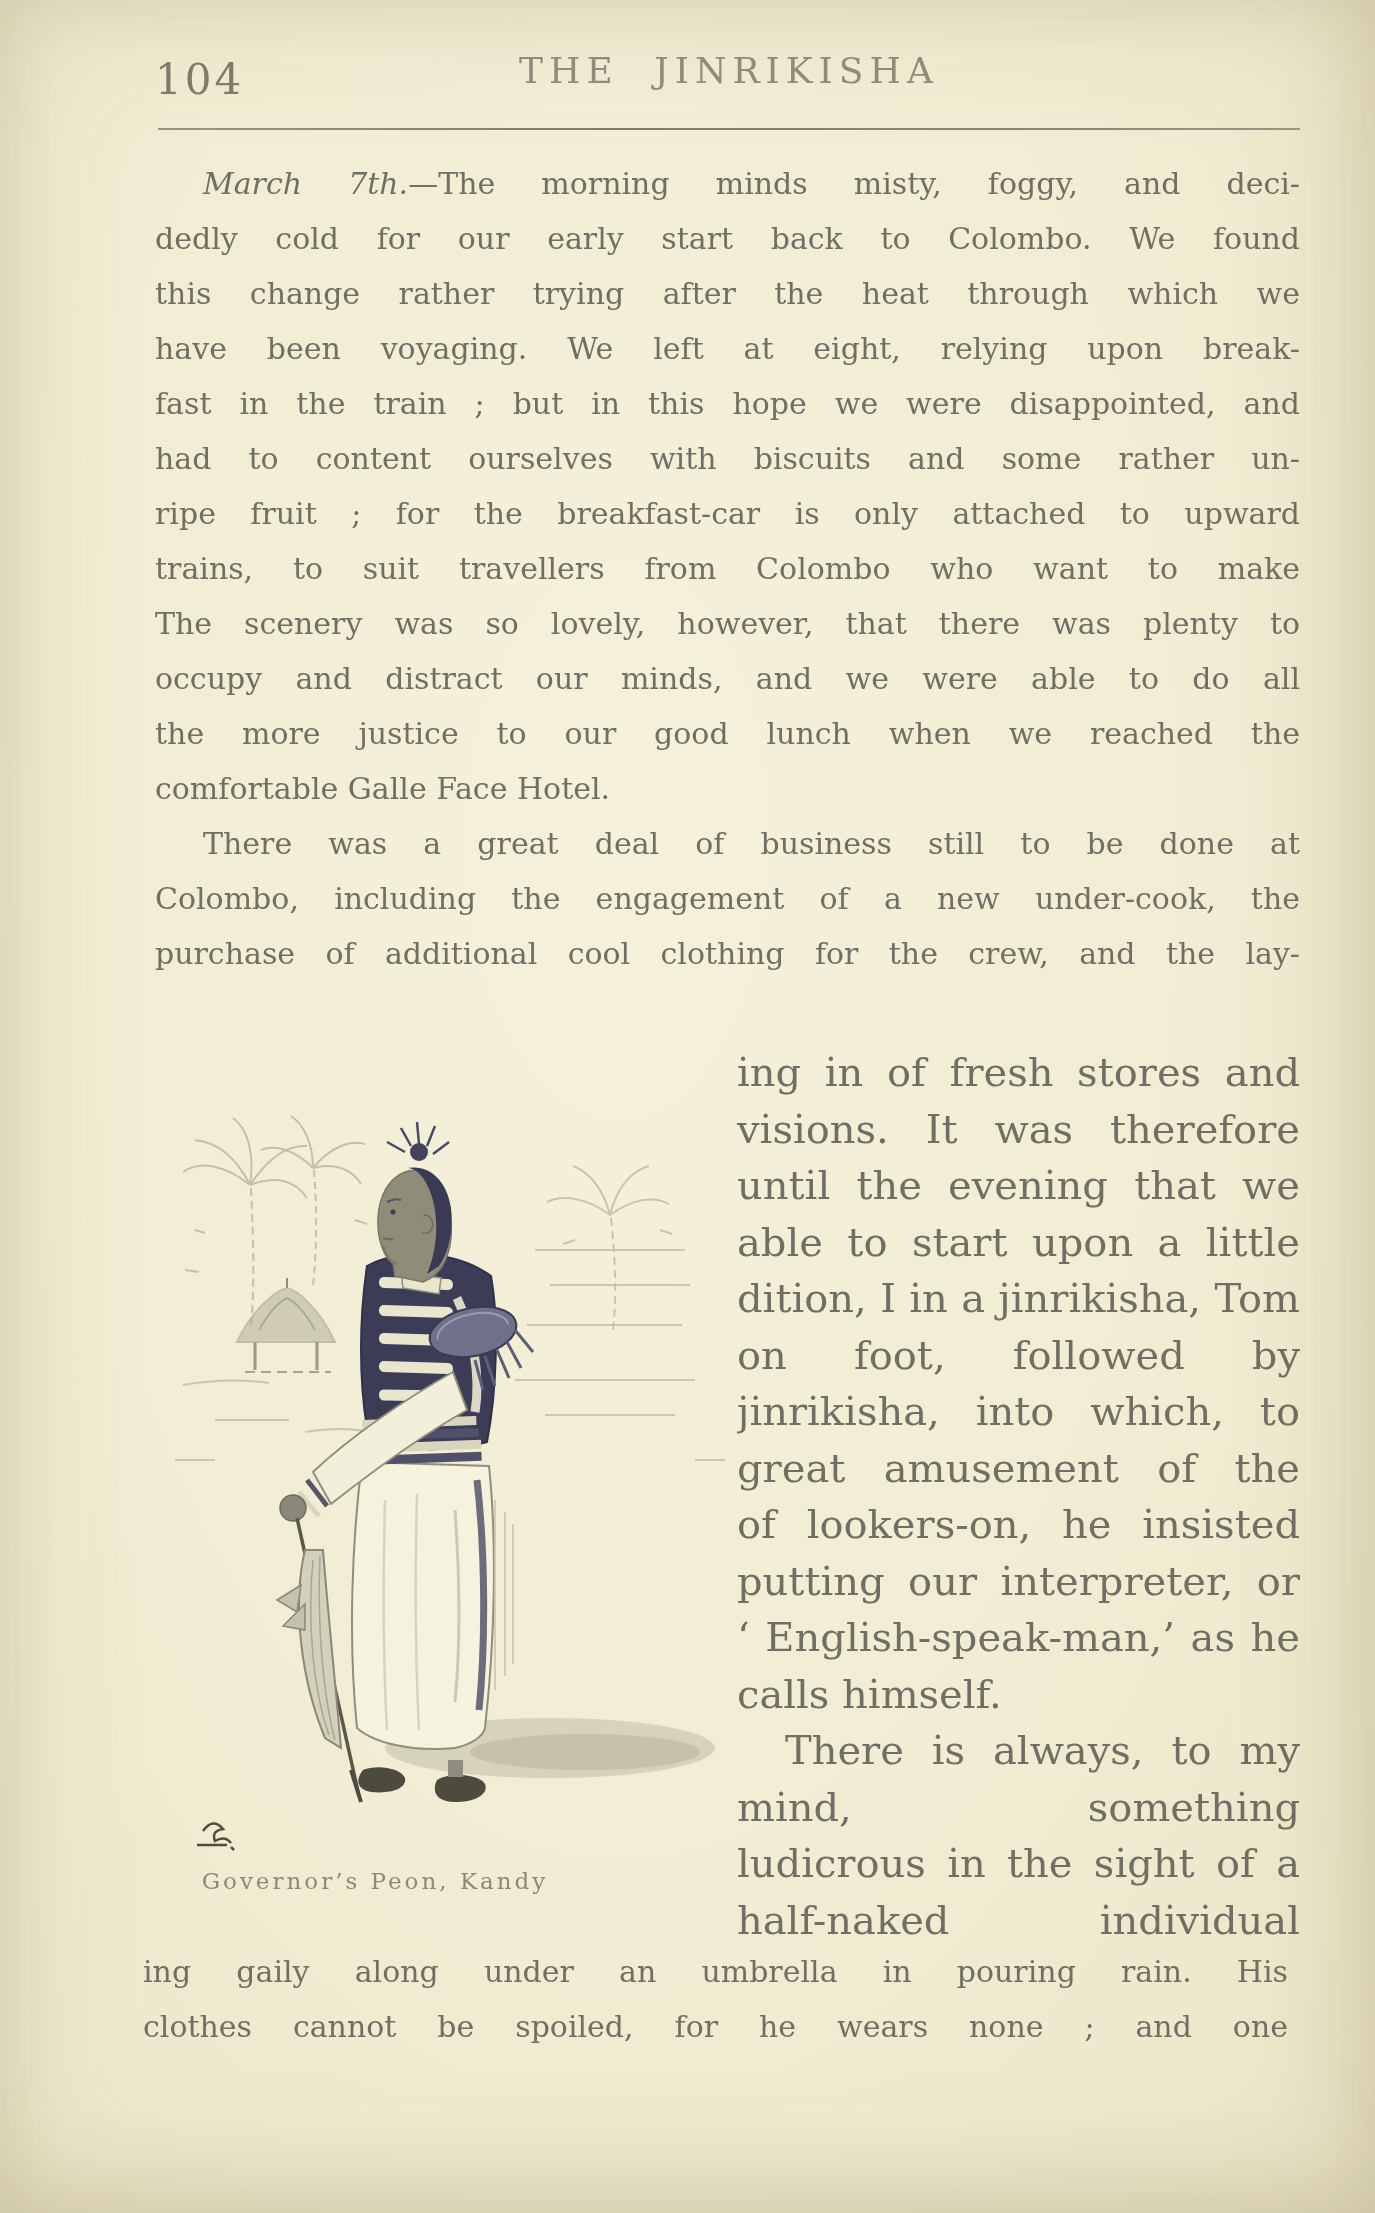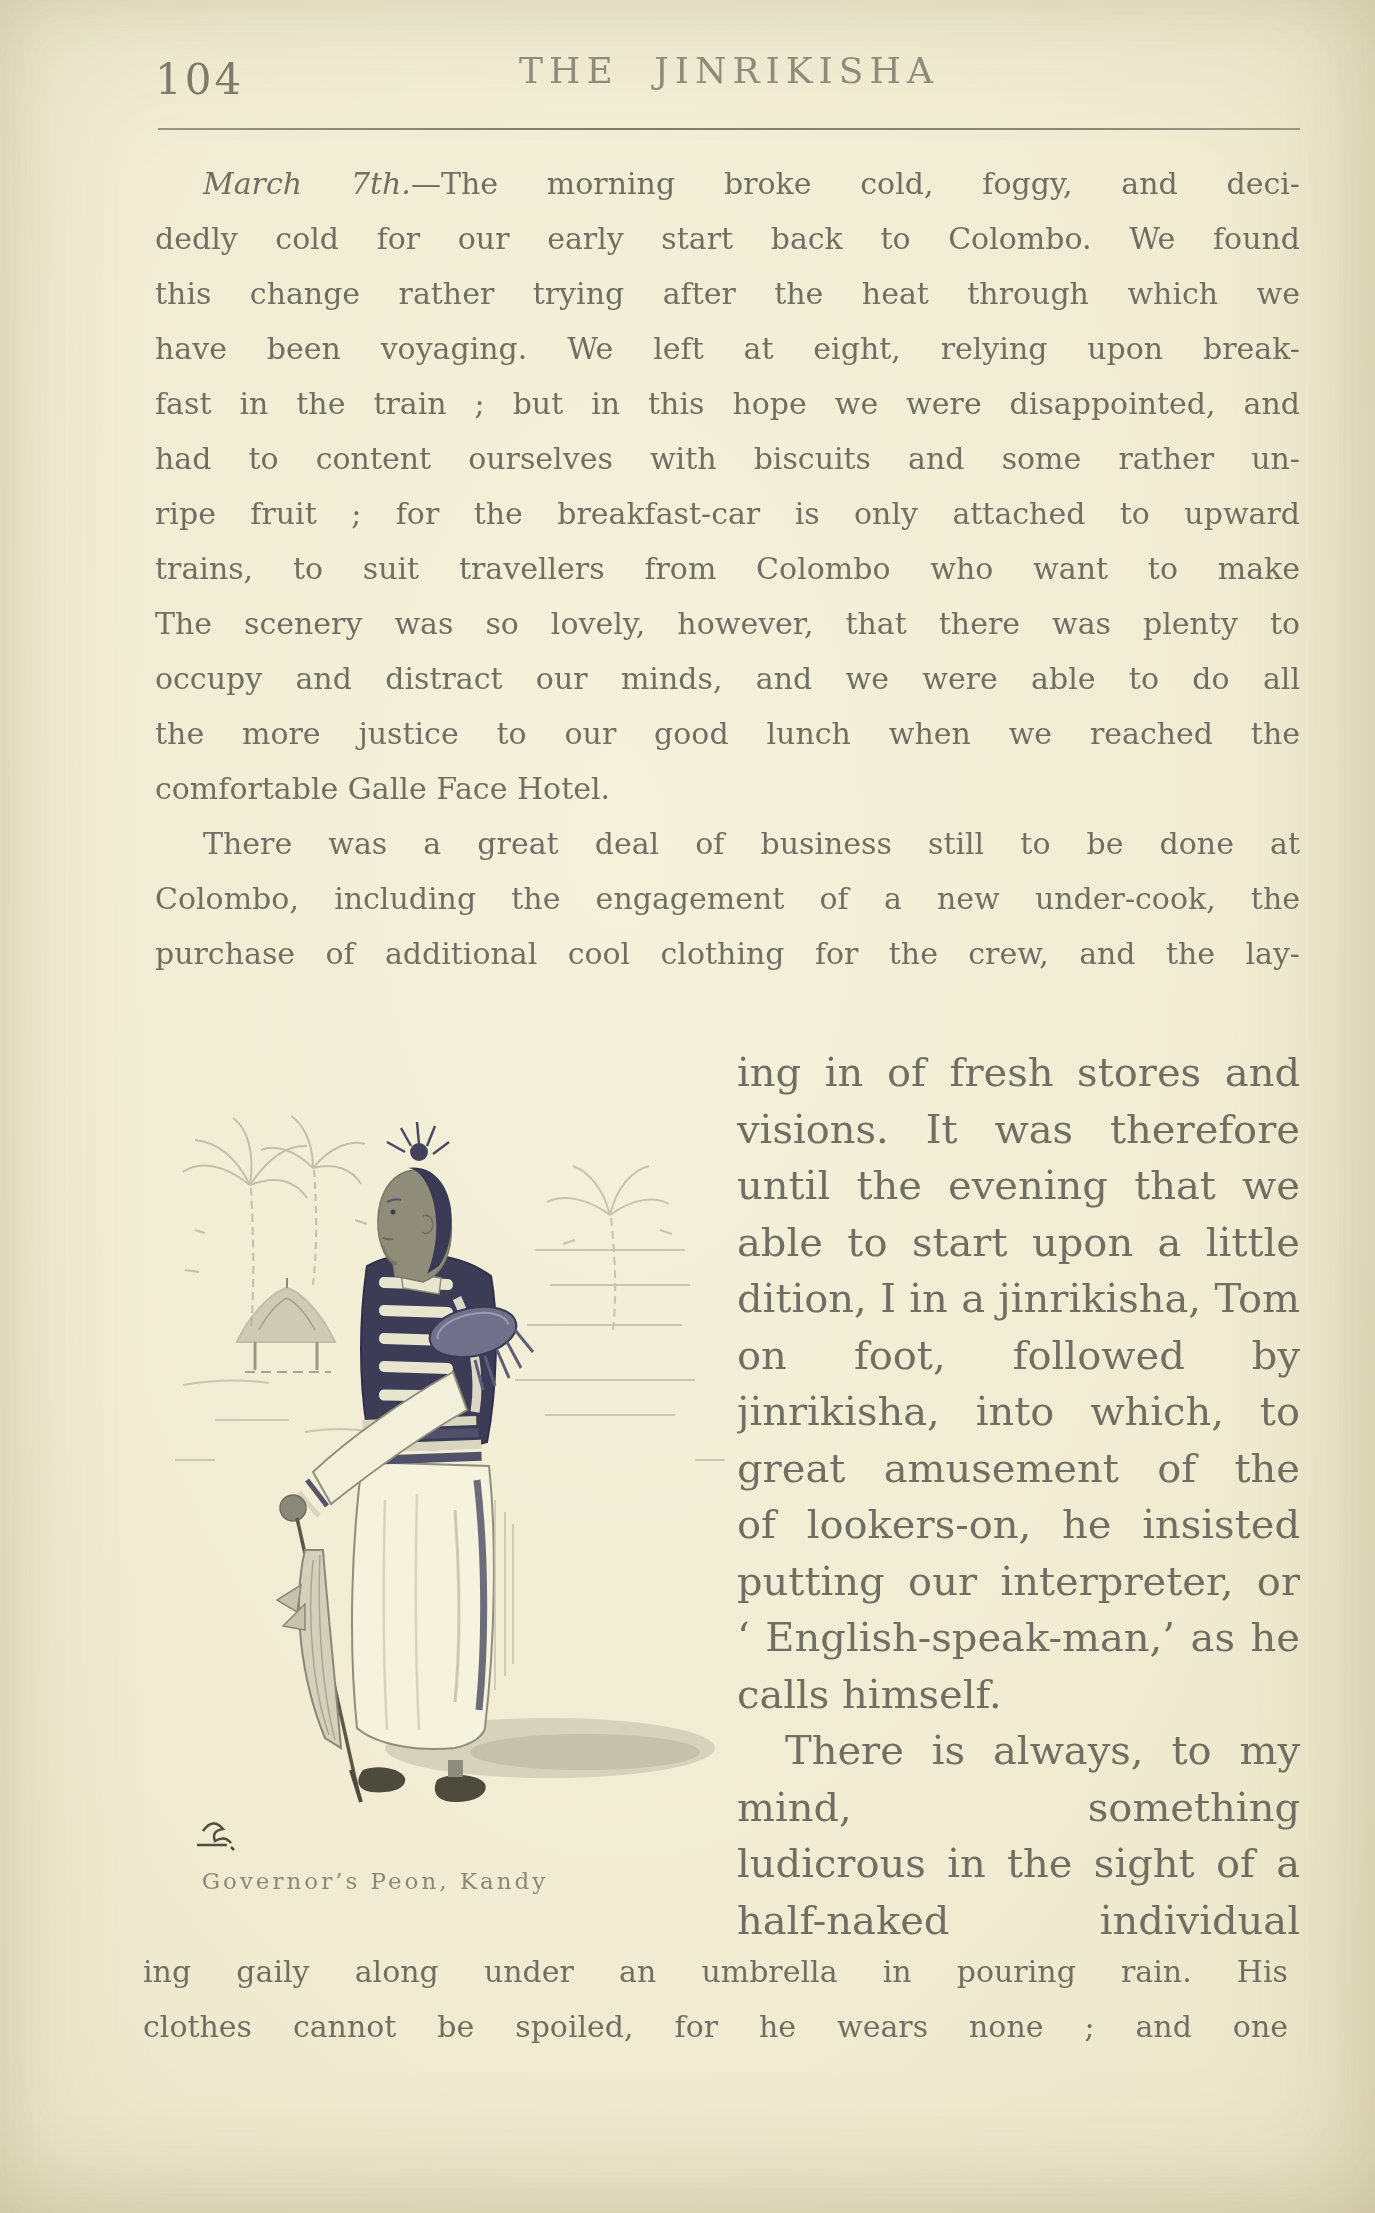--- a/index.html
+++ b/index.html
@@ -39,21 +39,21 @@
 </head>
 <body>
 
 <div class="sheet">
 
   <div class="pagenum">104</div>
   <div class="running-title">THE JINRIKISHA</div>
   <div class="rule"></div>
 
   <div class="text-main">
-    <div class="line indent"><span class="ital">March 7th.</span><span>—The morning broke cold, foggy, and deci-</span></div>
+    <div class="line indent"><span class="ital">March 7th.</span><span>—The morning minds misty, foggy, and deci-</span></div>
     <div class="line">dedly cold for our early start back to Colombo.  We found</div>
     <div class="line">this change rather trying after the heat through which we</div>
     <div class="line">have been voyaging.  We left at eight, relying upon break-</div>
     <div class="line">fast in the train ; but in this hope we were disappointed, and</div>
     <div class="line">had to content ourselves with biscuits and some rather un-</div>
     <div class="line">ripe fruit ; for the breakfast-car is only attached to upward</div>
     <div class="line">trains, to suit travellers from Colombo who want to make</div>
     <div class="line">The scenery was so lovely, however, that there was plenty to</div>
     <div class="line">occupy and distract our minds, and we were able to do all</div>
     <div class="line">the more justice to our good lunch when we reached the</div>

